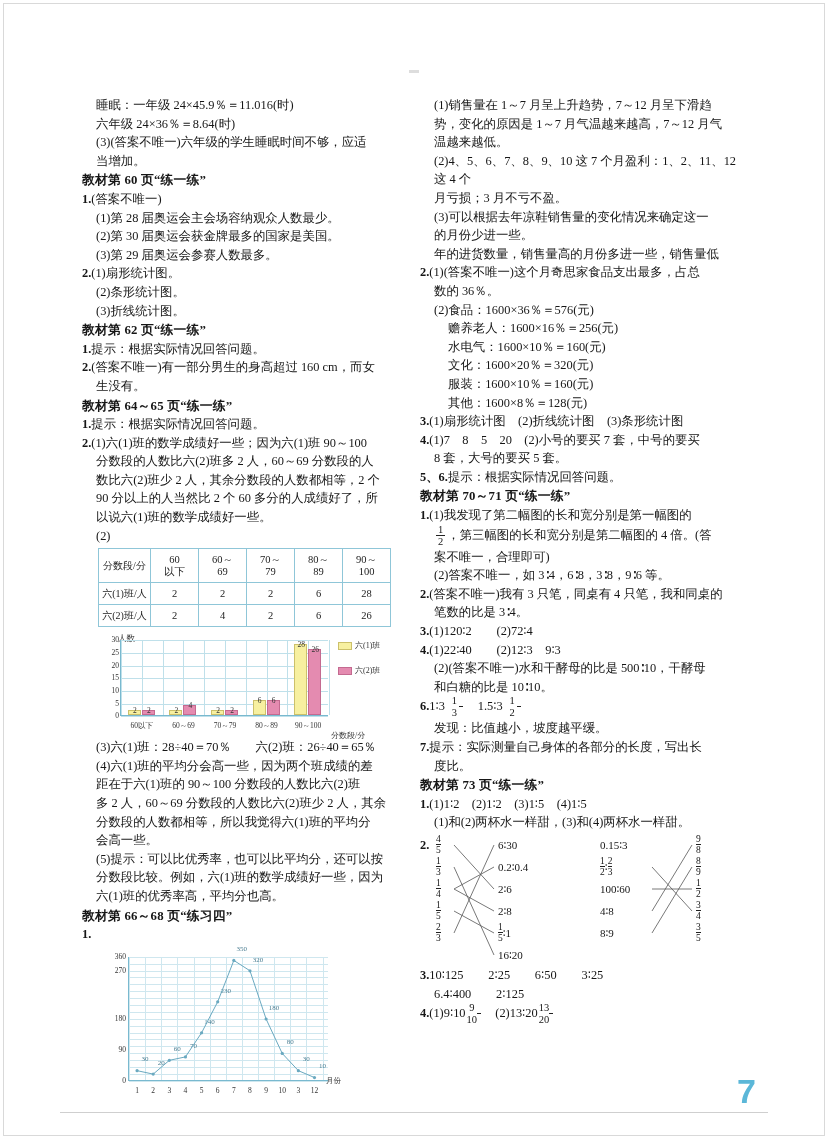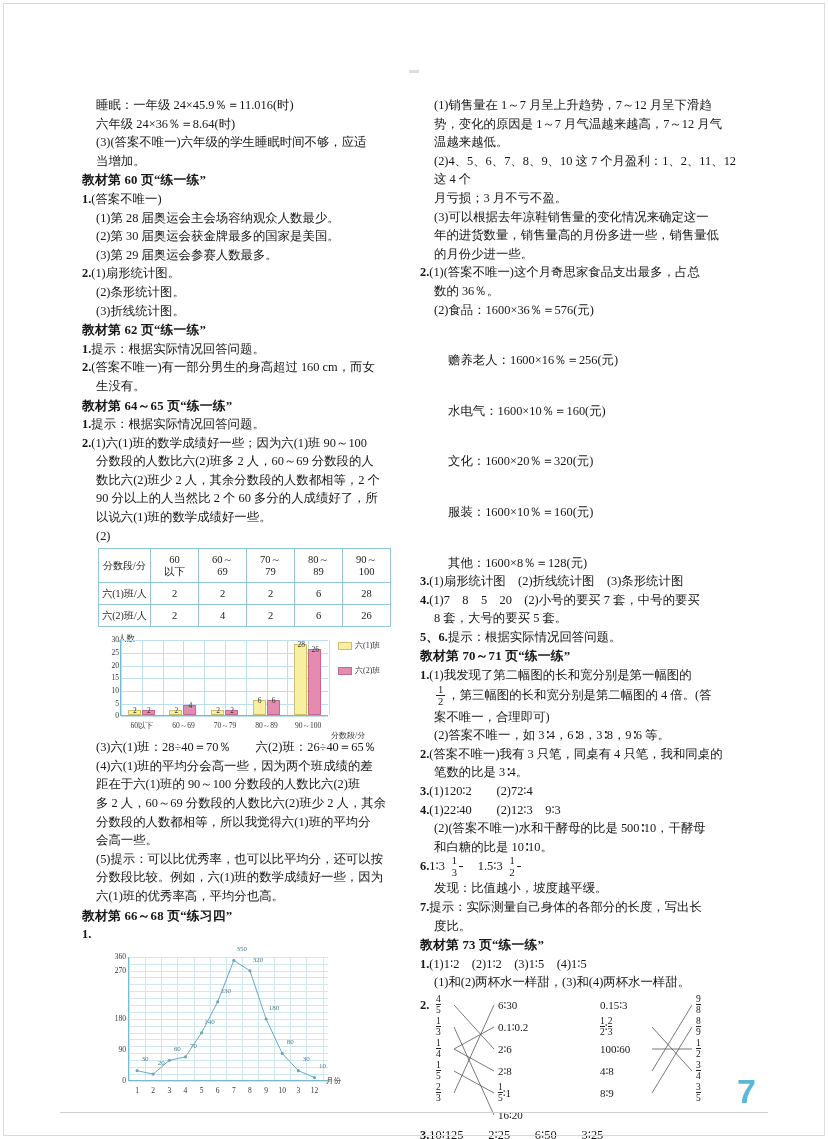--- a/index.html
+++ b/index.html
@@ -24,21 +24,21 @@
     font-size:12.4px;
     line-height:18.6px;
     color:#161616;
   }
   .col-left  { left:82px;  width:318px; }
   .col-right { left:420px; width:330px; }
 
   .hd { font-weight:bold; font-size:12.8px; letter-spacing:.2px; margin-top:1px;}
   .ln { white-space:normal; }
   .ind1 { text-indent:0; padding-left:14px; }
-  .ind2 { padding-left:28px;margin-top:32px; }
+  .ind2 { padding-left:28px; }
   .hang { padding-left:14px; text-indent:-14px; }
   b.num { font-weight:bold; }
 
   
   .frac { display:inline-block; vertical-align:middle; text-align:center; font-size:10.5px; line-height:11px; margin:0 2px; position:relative; top:-1px;}
   .frac .n { display:block; padding:0 2px; }
   .frac .d { display:block; border-top:1px solid #222; padding:0 2px; }
 
   
   .tbl-wrap { margin:3px 0 4px 16px; }
@@ -333,22 +333,22 @@
   </div>
 
   <div class="col col-right">
     <div id="right-blocks">
         <div class="ln ind1">(1)销售量在 1～7 月呈上升趋势，7～12 月呈下滑趋</div>
         <div class="ln ind1">势，变化的原因是 1～7 月气温越来越高，7～12 月气</div>
         <div class="ln ind1">温越来越低。</div>
         <div class="ln ind1">(2)4、5、6、7、8、9、10 这 7 个月盈利：1、2、11、12 这 4 个</div>
         <div class="ln ind1">月亏损；3 月不亏不盈。</div>
         <div class="ln ind1">(3)可以根据去年凉鞋销售量的变化情况来确定这一</div>
+        <div class="ln ind1">的月份少进一些。</div>
         <div class="ln ind1">年的进货数量，销售量高的月份多进一些，销售量低</div>
-        <div class="ln ind1">的月份少进一些。</div>
         <div class="ln hang"><b class="num">2.</b>(1)(答案不唯一)这个月奇思家食品支出最多，占总</div>
         <div class="ln ind1">数的 36％。</div>
         <div class="ln ind1">(2)食品：1600×36％＝576(元)</div>
         <div class="ln ind2">赡养老人：1600×16％＝256(元)</div>
         <div class="ln ind2">水电气：1600×10％＝160(元)</div>
         <div class="ln ind2">文化：1600×20％＝320(元)</div>
         <div class="ln ind2">服装：1600×10％＝160(元)</div>
         <div class="ln ind2">其他：1600×8％＝128(元)</div>
         <div class="ln hang"><b class="num">3.</b>(1)扇形统计图　(2)折线统计图　(3)条形统计图</div>
         <div class="ln hang"><b class="num">4.</b>(1)7　8　5　20　(2)小号的要买 7 套，中号的要买</div>
@@ -403,21 +403,21 @@
           </div>
           <div class="mitem">
             <span class="mfrac">
               <span class="n">2</span>
               <span class="d">3</span>
             </span>
           </div>
         </div>
         <div class="mcol" style="left: 78px; top: 0px;">
           <div class="mitem">6∶30</div>
-          <div class="mitem">0.1∶0.2</div>
+          <div class="mitem">0.2∶0.4</div>
           <div class="mitem">2∶6</div>
           <div class="mitem">2∶8</div>
           <div class="mitem"><span class="mfrac">
               <span class="n">1</span>
               <span class="d">5</span>
             </span>∶1</div>
           <div class="mitem">16∶20</div>
         </div>
         <div class="mcol" style="left: 180px; top: 0px;">
           <div class="mitem">0.15∶3</div>

